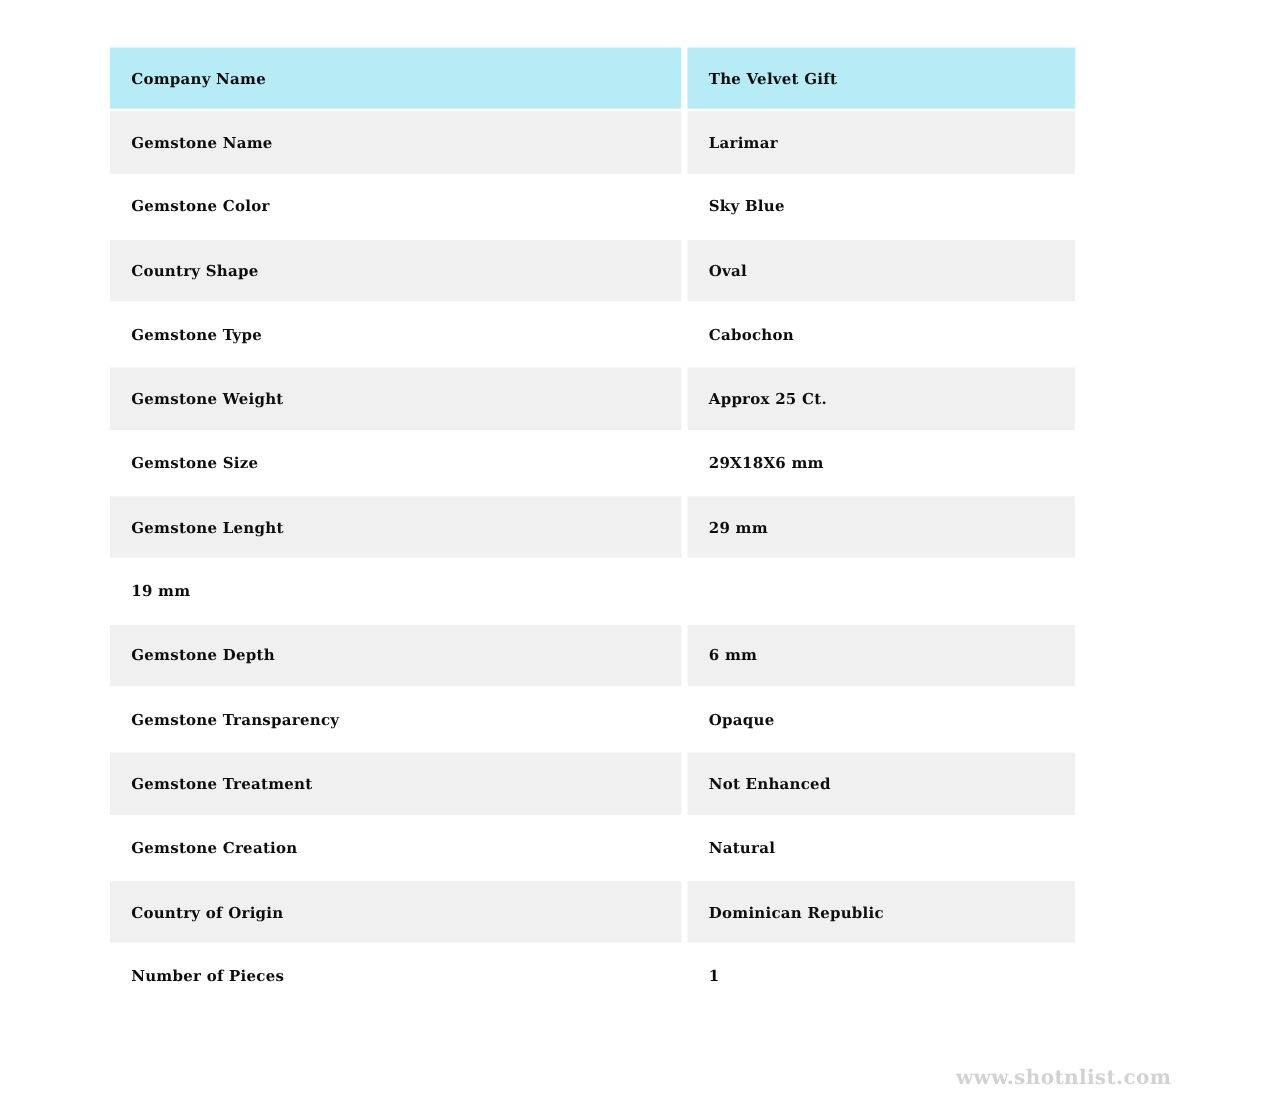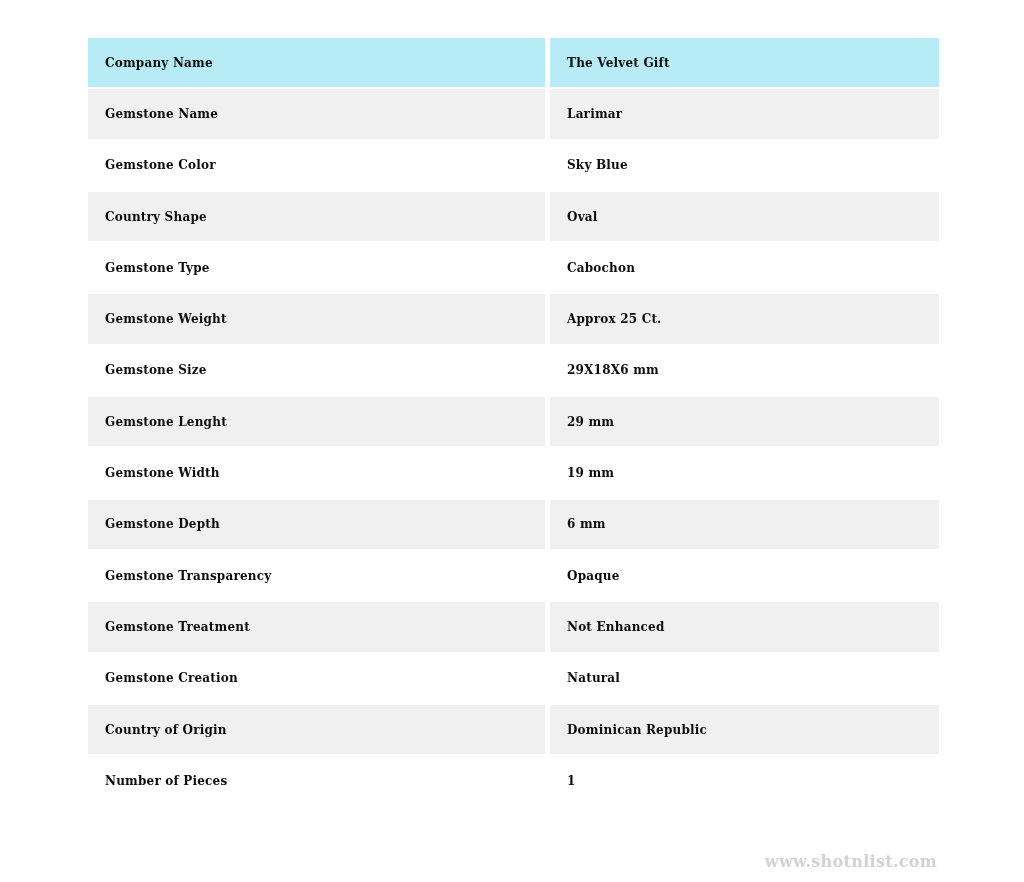--- a/index.html
+++ b/index.html
@@ -33,21 +33,21 @@
     padding-left: 17px;
     background: #ffffff;
     font-weight: bold;
     font-size: 12px;
     letter-spacing: 0.2px;
     color: #0d0d0d;
     white-space: nowrap;
     overflow: hidden;
   }
   .cell.label { width: 457px; }
-  .cell.value { width: 389px; }
+  .cell.value { width: 310px; }
   .row:nth-child(even) .cell { background: #f0f0f0; }
   .row:first-child .cell { background: #b7ebf5; }
   .watermark {
     position: absolute;
     right: 87px;
     top: 852px;
     font-weight: bold;
     font-size: 16px;
     letter-spacing: 0.3px;
     color: #d2d2d2;
@@ -83,21 +83,20 @@
   </div>
   <div class="row">
     <div class="cell label">Gemstone Size</div>
     <div class="cell value">29X18X6 mm</div>
   </div>
   <div class="row">
     <div class="cell label">Gemstone Lenght</div>
     <div class="cell value">29 mm</div>
   </div>
   <div class="row">
-    <div class="cell label">Gemstone Width</div>
     <div class="cell value">19 mm</div>
   </div>
   <div class="row">
     <div class="cell label">Gemstone Depth</div>
     <div class="cell value">6 mm</div>
   </div>
   <div class="row">
     <div class="cell label">Gemstone Transparency</div>
     <div class="cell value">Opaque</div>
   </div>

